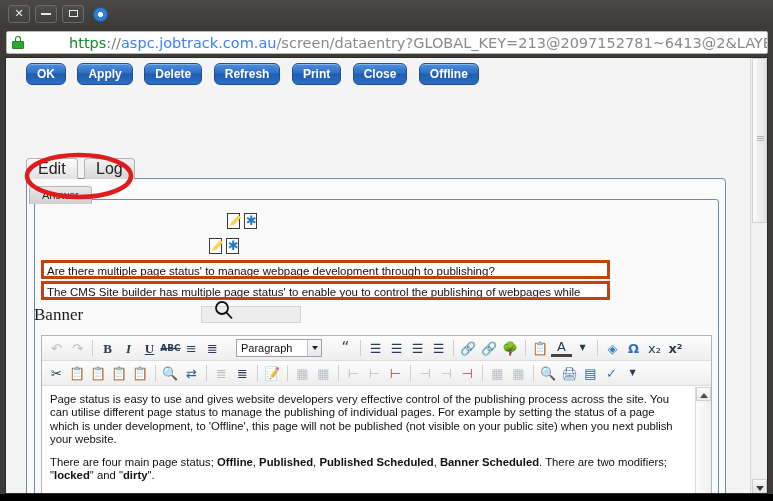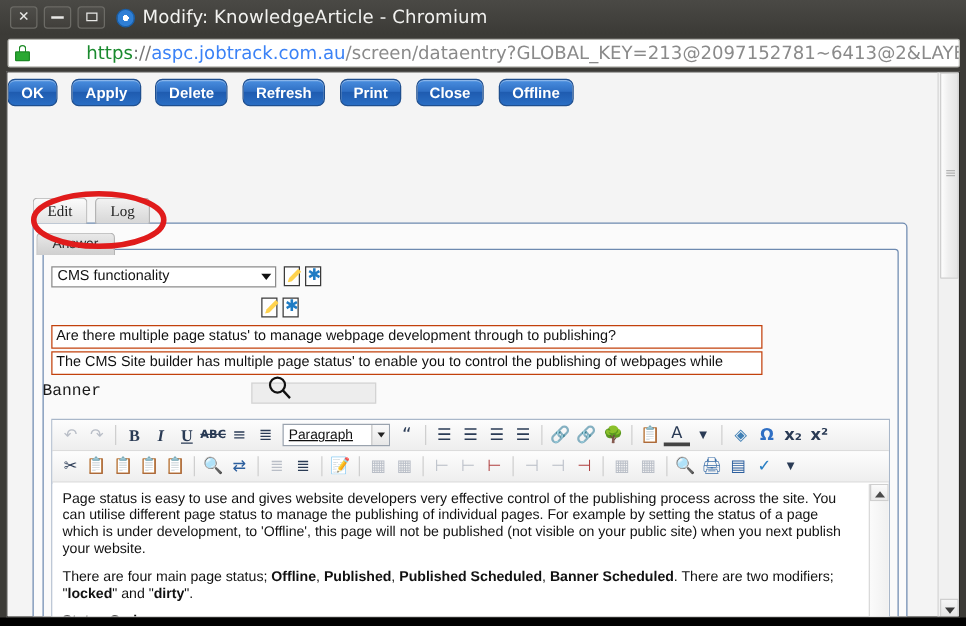--- a/index.html
+++ b/index.html
@@ -130,20 +130,21 @@
   }
   #browser-scroll .btn-down .tri {
     position:absolute; left:3px; top:6px;
     width:0;height:0;border-left:4px solid transparent;border-right:4px solid transparent;
     border-top:5px solid #3a3a3a;
   }
 
   
   #apptoolbar {
     position:absolute; left:0; top:5px; width:746px; height:32px;
+    padding-left:20px;
   }
   .tb-btn {
     display:inline-block;
     height:22px; line-height:20px;
     padding:0 10px;
     margin-right:7px;
     border:1px solid #1f4f8f;
     border-radius:6px;
     background:linear-gradient(to bottom,#4b8fe0 0%,#2f6fc4 45%,#1f5cb0 50%,#2a6ec4 100%);
     color:#ffffff;
@@ -158,28 +159,28 @@
   
   #tabs-outer {
     position:absolute; left:20px; top:100px; width:700px; height:21px;
     z-index:4;
   }
   .tab {
     display:inline-block;
     height:21px; line-height:20px;
     padding:0 11px;
     margin-right:2px;
-    font-size:12px;
+    font-size:16px;
     color:#222;
     background:linear-gradient(to bottom,#fbfbfb,#e2e2e2);
     border:1px solid #b4b4b4;
     border-bottom:none;
     border-radius:4px 4px 0 0;
     cursor:pointer;
-    font-family:Liberation Serif, serif;
+    font-family:Liberation Sans, sans-serif;
   }
   .tab.active {
     background:linear-gradient(to bottom,#f2f2f2,#d6d6d6);
   }
 
   
   #panel-outer {
     position:absolute; left:20px; top:120px; width:700px; height:400px;
     border:1px solid #6e8ab0;
     border-radius:4px;
@@ -243,33 +244,33 @@
   }
   .doc-icon .star {
     position:absolute; left:2px; top:2px; width:11px; height:11px;
     color:#1f7cc4; font-size:13px; line-height:11px; text-align:center;
     font-family:"DejaVu Sans", sans-serif;
   }
   .txt {
     position:absolute;
     height:19px;
     background:#fff;
-    border:1px solid #c2410c;
+    border:3px solid #c2410c;
     font-size:11.5px;
     color:#111;
     padding-left:3px;
     line-height:17px;
     overflow:hidden;
     white-space:nowrap;
     font-family:"Liberation Sans", sans-serif;
   }
   .lbl {
     position:absolute;
-    font-size:13px; color:#1a1a1a;
-    font-family:Liberation Mono, monospace;
+    font-size:17px; color:#1a1a1a;
+    font-family:Liberation Serif, serif;
   }
   #banner-field {
     position:absolute; left:195px; top:248px; width:100px; height:17px;
     background:#ededed; border:1px solid #d3d3d3;
   }
   #cursor-glass {
     position:absolute; left:208px; top:242px; width:22px; height:22px;
   }
 
   
@@ -292,22 +293,22 @@
     font-size:13px; color:#2a3b55;
     cursor:pointer; flex:none;
     font-family:"DejaVu Sans", sans-serif;
     line-height:1;
   }
   .ti.dim { color:#b9bec7; }
   .tsep { width:1px; height:16px; background:#cfcfcf; margin:0 4px; flex:none; }
   #para-sel {
     width:86px; height:18px; background:#fff;
     border:1px solid #9aa3ae; font-size:11px; color:#111;
-    line-height:16px; padding-left:4px; margin:0 3px;
-    position:relative; flex:none; cursor:pointer;text-decoration:underline;
+    line-height:16px; padding-left:4px; margin:0 13px;
+    position:relative; flex:none; cursor:pointer;
   }
   #para-sel .pbtn {
     position:absolute; right:0; top:0; width:14px; height:16px;
     background:linear-gradient(to bottom,#fafafa,#e7e7e7);
     border-left:1px solid #c2c2c2;
   }
   #para-sel .pbtn i {
     position:absolute; left:4px; top:6px;
     width:0;height:0;border-left:3px solid transparent;border-right:3px solid transparent;
     border-top:4px solid #222;
@@ -363,21 +364,20 @@
 
   <div id="titlebar">
     <div class="winbtn first">✕</div>
     <div class="winbtn">
       <span class="dash"></span>
     </div>
     <div class="winbtn">
       <span class="sq"></span>
     </div>
     <div id="chrome-icon"></div>
-    <div id="win-title">Modify: KnowledgeArticle - Chromium</div>
   </div>
 
   <div id="urlbar-area">
     <div id="urlbox">
       <span id="lock-icon">
         <span class="shackle"></span>
           <span class="body"></span>
       </span>
       <span id="url-text"><span class="scheme">https</span><span class="sep">://</span><span class="host">aspc.jobtrack.com.au</span><span class="path">/screen/dataentry?GLOBAL_KEY=213@2097152781~6413@2&amp;LAYERID=209715</span></span>
     </div>
@@ -402,24 +402,20 @@
       </div>
 
       <div id="panel-outer"></div>
 
       <div id="tabs-inner">
         <span class="tab-inner">Answer</span>
       </div>
 
       <div id="panel-inner"></div>
 
-      <div class="sel" style="left:35px; top:155px; width:180px;">
-        <span>CMS functionality</span>
-        <span class="arrow"></span>
-      </div>
       <div class="doc-icon" style="left:221px; top:155px;">
         <span class="sheet"></span>
           <span class="pencil"></span>
       </div>
       <div class="doc-icon" style="left:238px; top:155px;">
         <span class="sheet"></span>
           <span class="star">✱</span>
       </div>
 
       <div class="doc-icon" style="left:203px; top:180px;">
@@ -471,21 +467,21 @@
           <span class="ti dim">🔗</span>
           <span class="ti dim">🔗</span>
           <span class="ti" style="color:#2e8b3a">🌳</span>
           <span class="tsep"></span>
           <span class="ti" style="color:#b9892c">📋</span>
           <span class="ti" style="border-bottom:3px solid #444;height:17px">A</span>
           <span class="ti" style="font-size:8px">▼</span>
           <span class="tsep"></span>
           <span class="ti" style="color:#3f7fb5">◈</span>
           <span class="ti" style="color:#2f6fc4;font-weight:bold">Ω</span>
-          <span class="ti" style="font-weight:bold">x₂</span>
+          <span class="ti" style="font-weight:normal">x₂</span>
           <span class="ti" style="font-weight:bold">x²</span>
         </div>
 
         <div class="tbrow">
           <span class="ti">✂</span>
           <span class="ti" style="color:#3a6ea8">📋</span>
           <span class="ti" style="color:#c08a2e">📋</span>
           <span class="ti" style="color:#3a6ea8">📋</span>
           <span class="ti" style="color:#2a4f8f">📋</span>
           <span class="tsep"></span>

